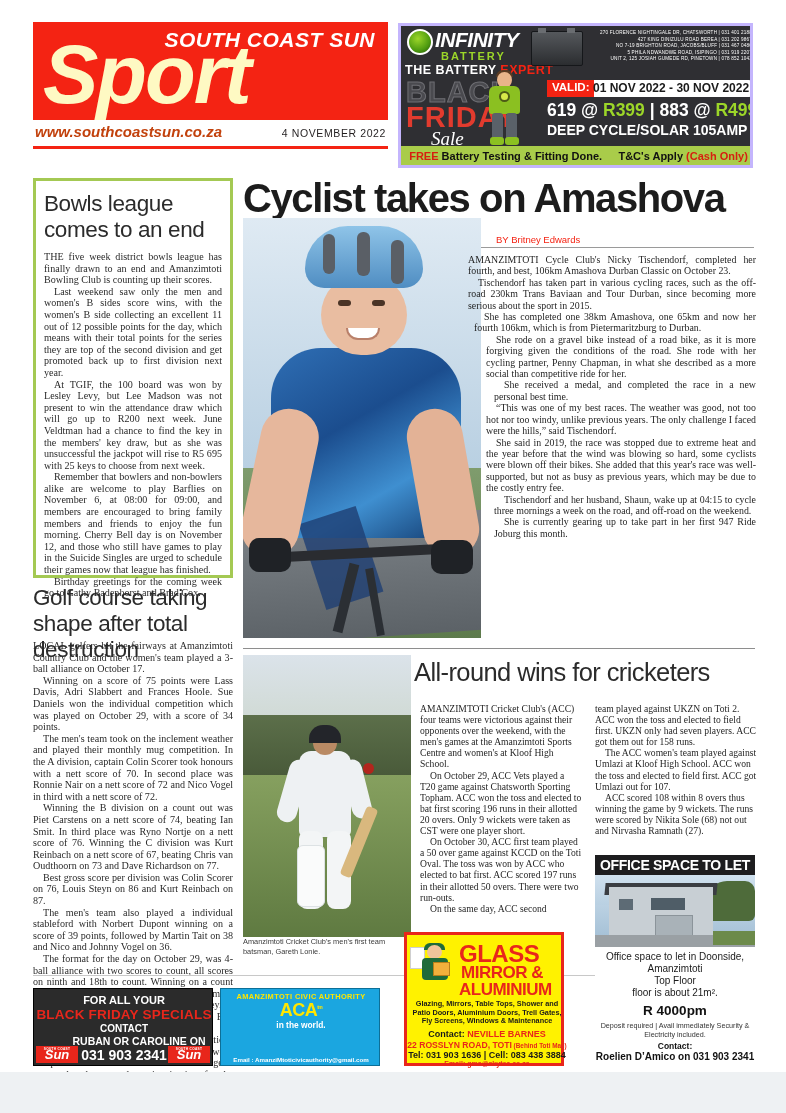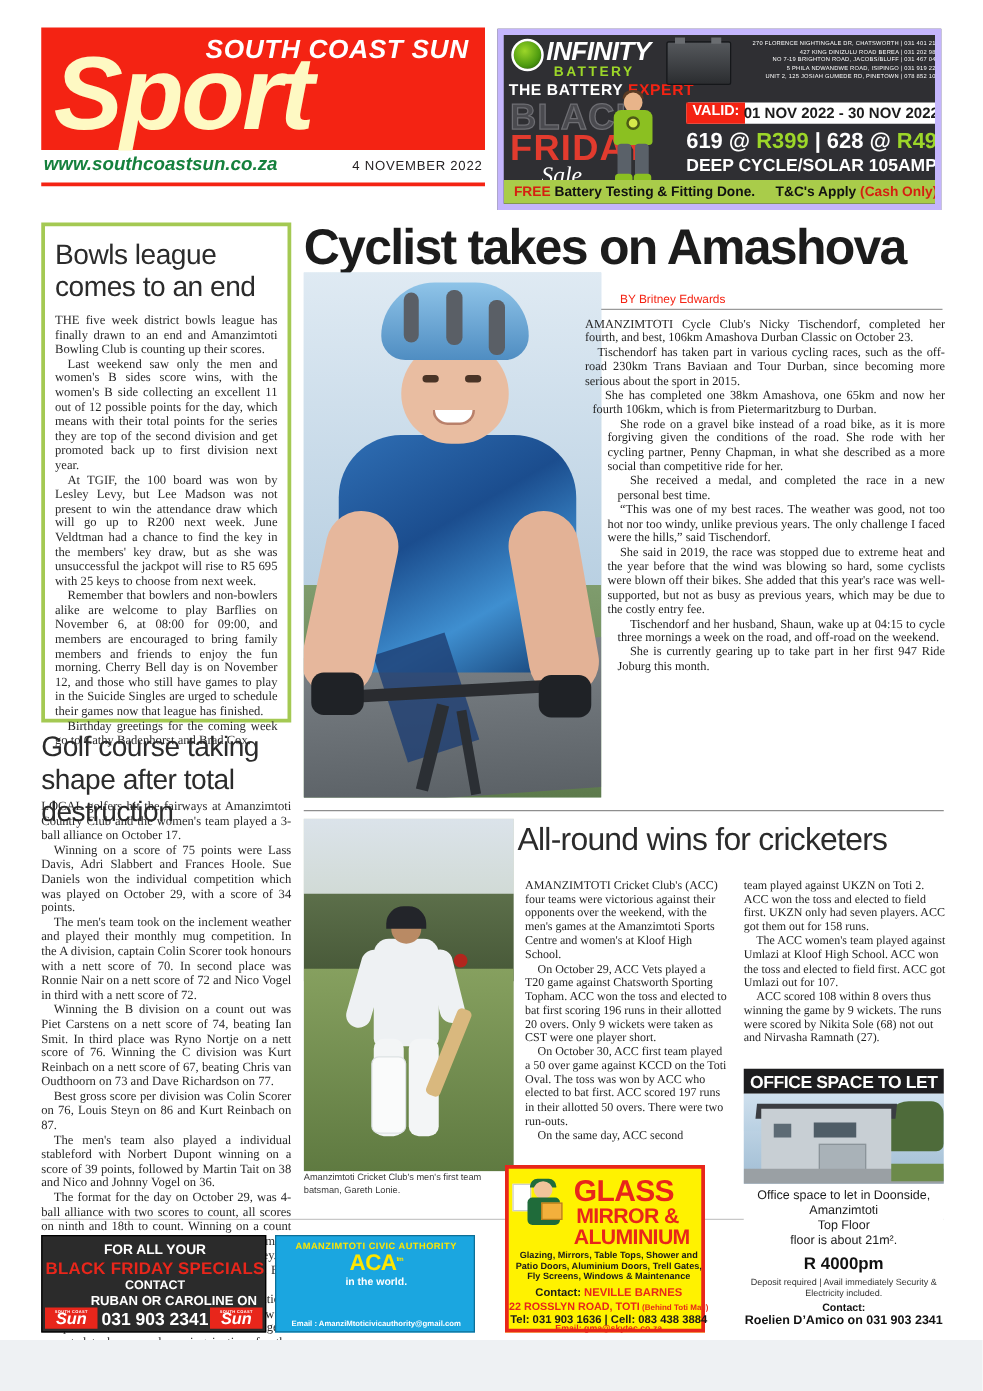--- a/index.html
+++ b/index.html
@@ -31,35 +31,35 @@
     font-weight:bold; font-style:italic;
     font-size:83px; line-height:83px; color:#fef9c3;
     letter-spacing:-2px;
   }
   .mast-bottom {
     position:absolute; left:0; top:100px; width:355px; height:30px;
   }
   .mast-url {
     position:absolute; left:2px; top:1px;
     font-family:"Liberation Sans", sans-serif;
-    font-style:italic; font-weight:bold; font-size:15px; color:#15803d;
+    font-style:italic; font-weight:bold; font-size:15px; color:#c2410c;
   }
   .mast-date {
     position:absolute; right:2px; top:5px;
     font-family:"Liberation Sans", sans-serif;
     font-size:10.5px; letter-spacing:0.6px; color:#231f20;
   }
   .mast-rule {
     position:absolute; left:0; top:24px; width:355px; height:3px; background:#f42313;
   }
 
   
   .battery-ad {
     position:absolute; left:398px; top:23px; width:355px; height:145px;
-    background:#2f2f33; border:5px solid #c4b5fd;
+    background:#2f2f33; border:3px solid #c4b5fd;
     overflow:hidden;
   }
   .ba-top { position:absolute; left:0; top:0; width:355px; height:48px; }
   .ba-logo-circle {
     position:absolute; left:6px; top:3px; width:26px; height:26px; border-radius:50%;
     background:radial-gradient(circle at 40% 35%, #9cd629 0%, #4e9b10 60%, #1f4d06 100%);
     border:2px solid #fff;
   }
   .ba-infinity {
     position:absolute; left:34px; top:2px;
@@ -471,21 +471,21 @@
           <div class="chest"></div>
         <div class="legL"></div>
           <div class="legR"></div>
         <div class="bootL"></div>
           <div class="bootR"></div>
       </div>
       <div class="ba-valid">
         <span class="lbl">VALID:</span>
         <span class="val">01 NOV 2022 - 30 NOV 2022</span>
       </div>
-      <div class="ba-price1"><span>619 @ </span><em>R399</em><span>  |  </span><span>628 @ </span><em>R499</em></div>
+      <div class="ba-price1"><span>619 @ </span><em>R399</em><span>  |  </span><span>883 @ </span><em>R499</em></div>
       <div class="ba-price2"><span>DEEP CYCLE/SOLAR 105AMP @ </span></div>
     </div>
     <div class="ba-foot">
       <div><span class="free">FREE</span><span> Battery Testing &amp; Fitting Done.</span></div>
       <div><span>T&amp;C's Apply </span><span class="cash">(Cash Only)</span></div>
     </div>
   </div>
 
   <div class="bowls-box">
     <h1 class="hl-green">Bowls league comes to an end</h1>

